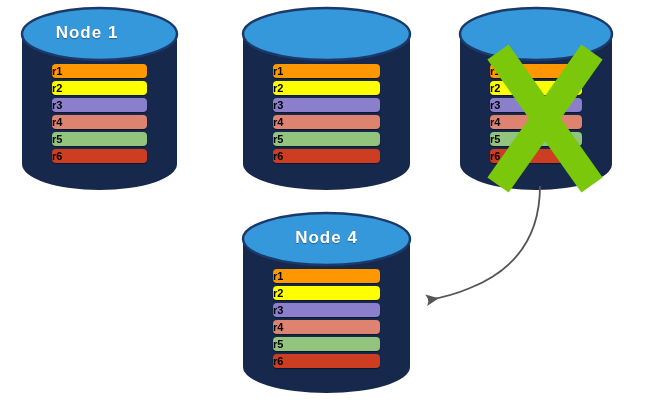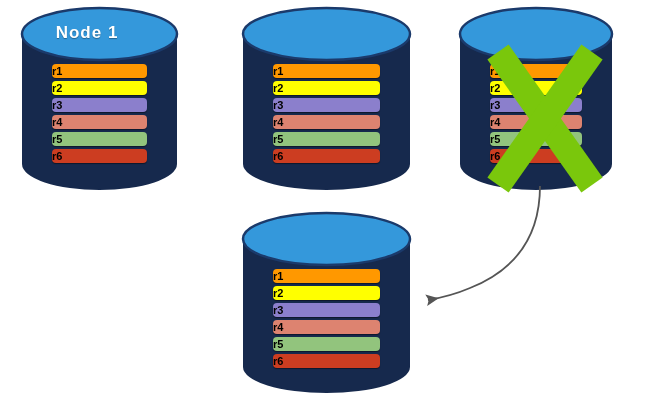--- a/index.html
+++ b/index.html
@@ -88,20 +88,21 @@
       <svg class="xmark" width="152" height="182" style="left: 0px; top: 0px;">
         <line x1="38" y1="44" x2="132" y2="177" stroke="#7AC70C" stroke-width="26" stroke-linecap="butt"></line>
         <line x1="132" y1="44" x2="38" y2="177" stroke="#7AC70C" stroke-width="26" stroke-linecap="butt"></line>
       </svg>
     </div>
     <div class="node" style="left: 243px; top: 213px; width: 167px; height: 180px;">
       <svg class="cyl-svg" width="167" height="180">
         <path d="M0,26 L0,154 A83.5,26 0 0 0 167,154 L167,26 A83.5,26 0 0 1 0,26 Z" fill="#16294D"></path>
         <ellipse cx="83.5" cy="26" rx="83.5" ry="26" fill="#3498DB" stroke="#1B3A6B" stroke-width="2.5"></ellipse>
       </svg>
+      <div class="node-title" style="top: 15px;">Node  4</div>
       <div class="rows">
         <div class="row" style="left: 30px; width: 107px; top: 56px; background: rgb(255, 152, 0);">r1</div>
         <div class="row" style="left: 30px; width: 107px; top: 73px; background: rgb(255, 255, 0);">r2</div>
         <div class="row" style="left: 30px; width: 107px; top: 90px; background: rgb(139, 127, 204);">r3</div>
         <div class="row" style="left: 30px; width: 107px; top: 107px; background: rgb(221, 131, 112);">r4</div>
         <div class="row" style="left: 30px; width: 107px; top: 124px; background: rgb(146, 196, 125);">r5</div>
         <div class="row" style="left: 30px; width: 107px; top: 141px; background: rgb(204, 61, 33);">r6</div>
       </div>
     </div>
     <svg class="arrow" width="646" height="402">

